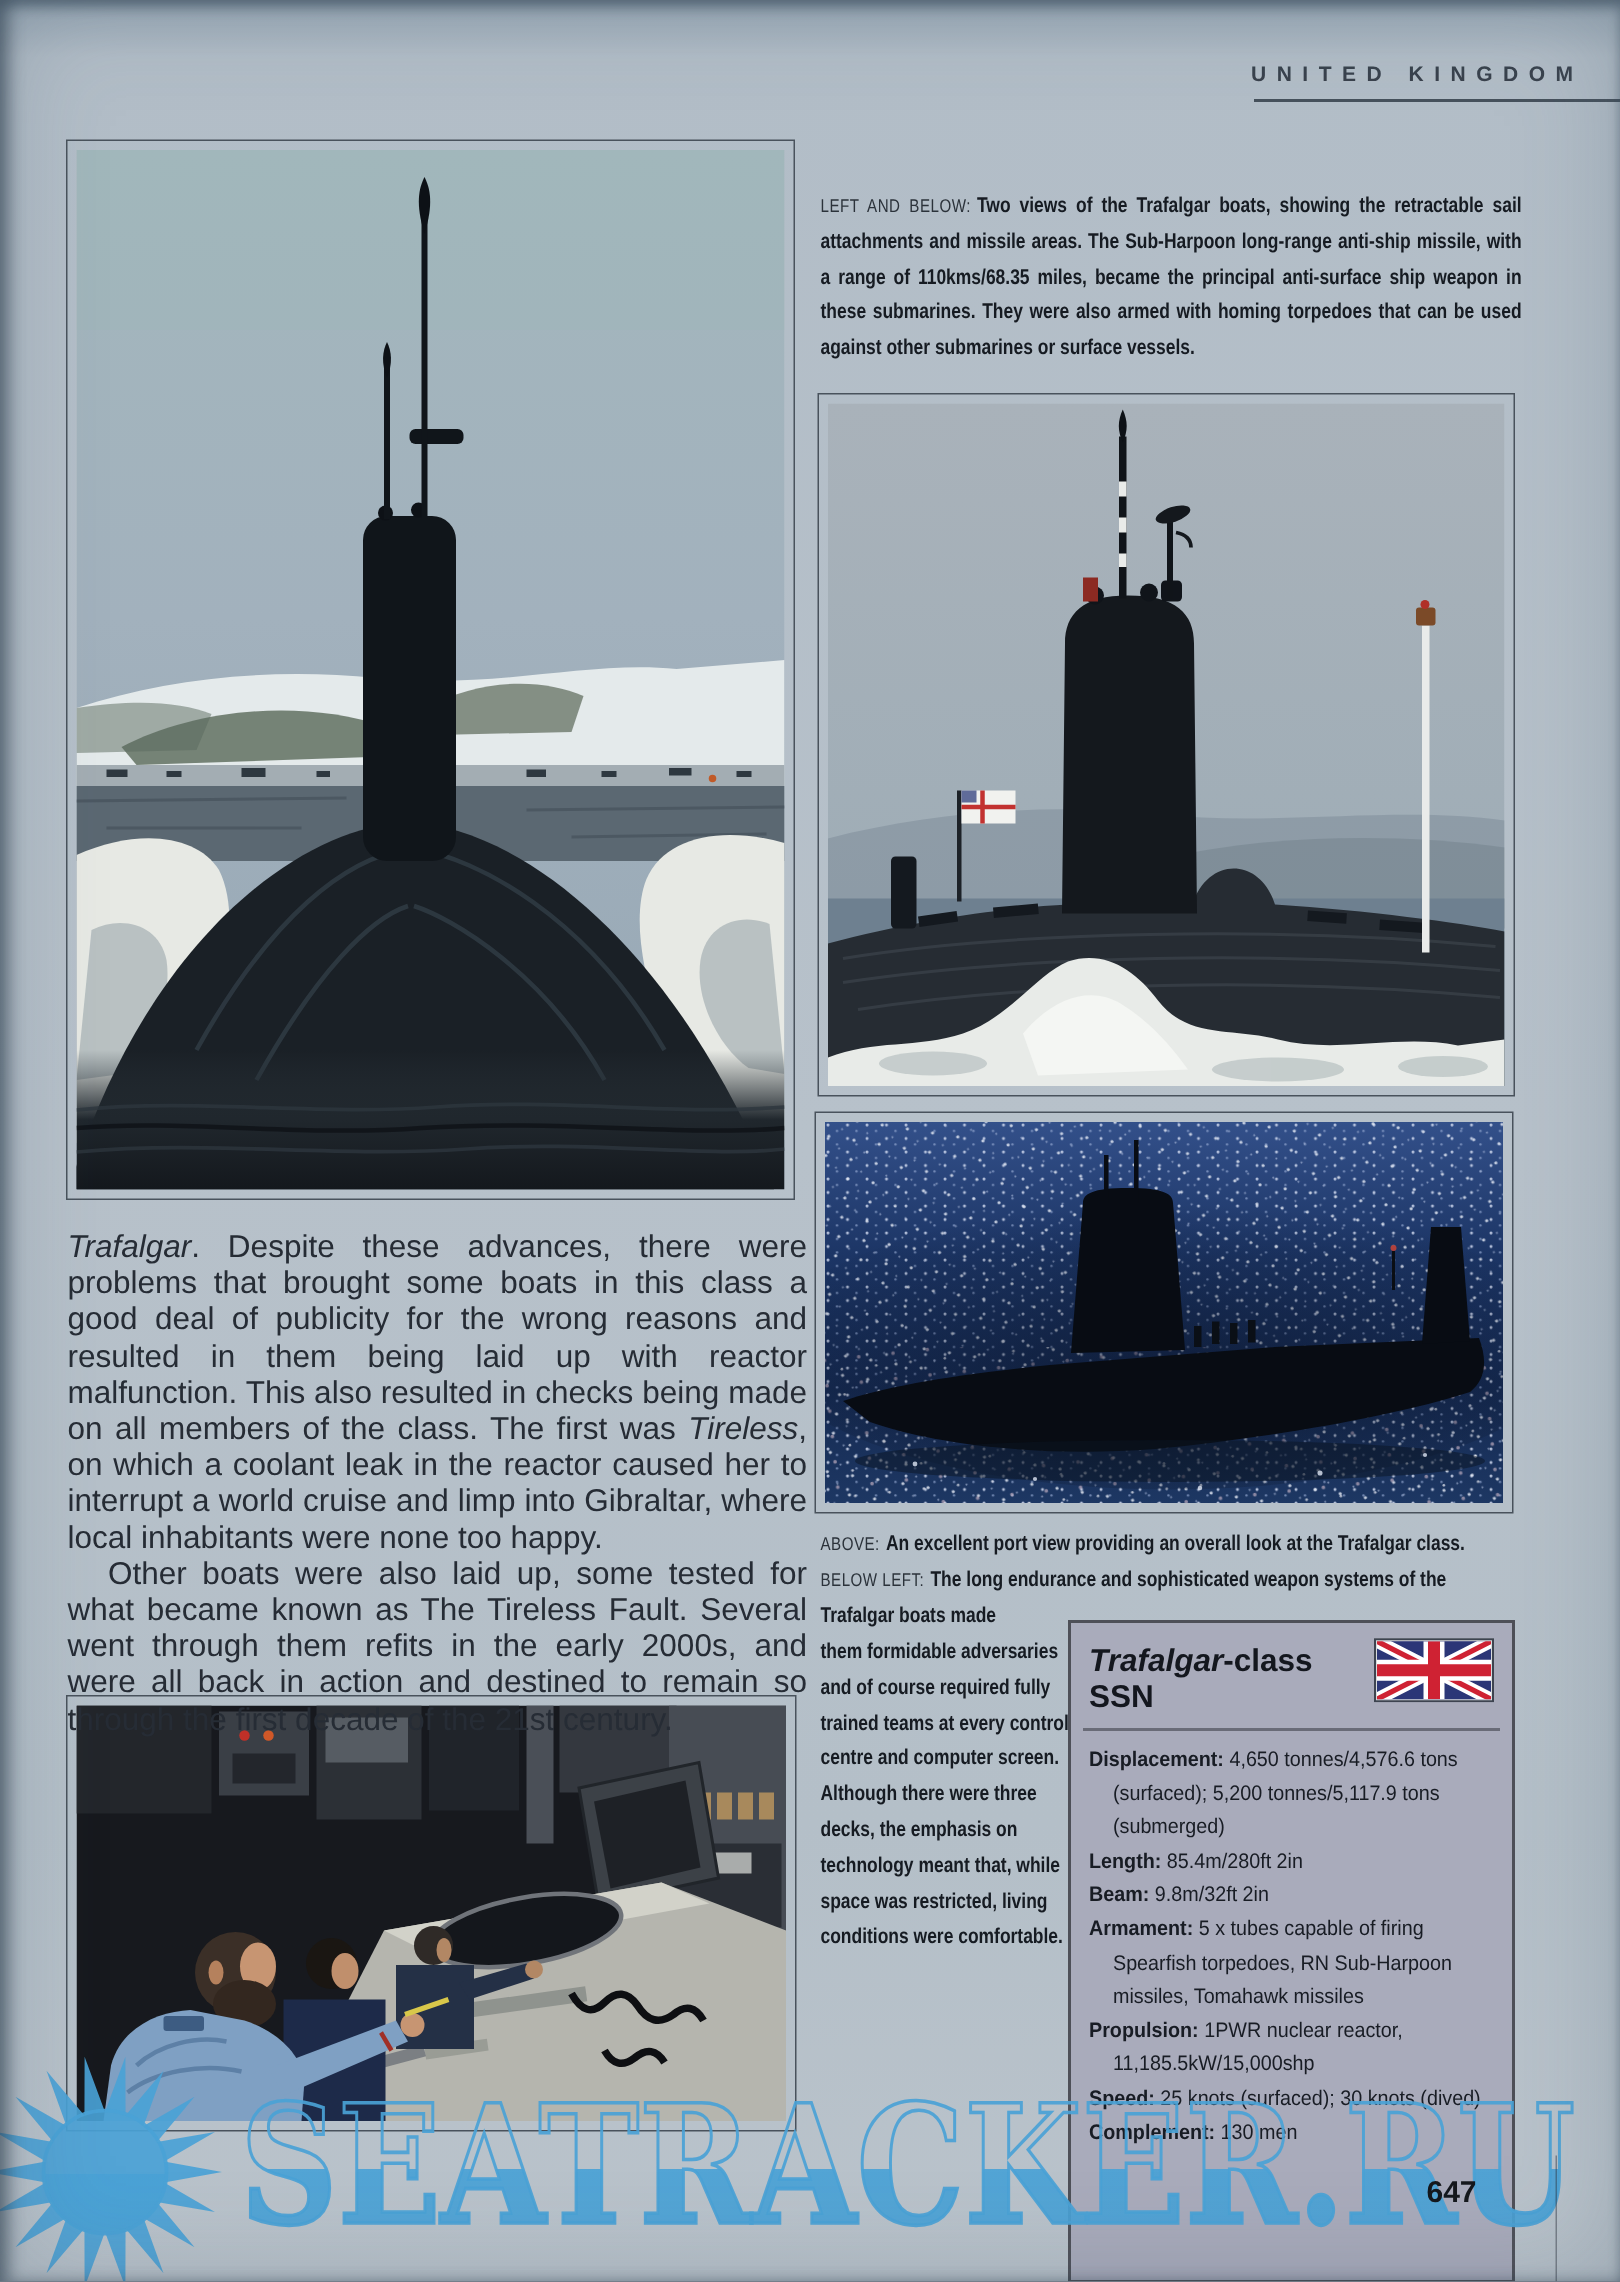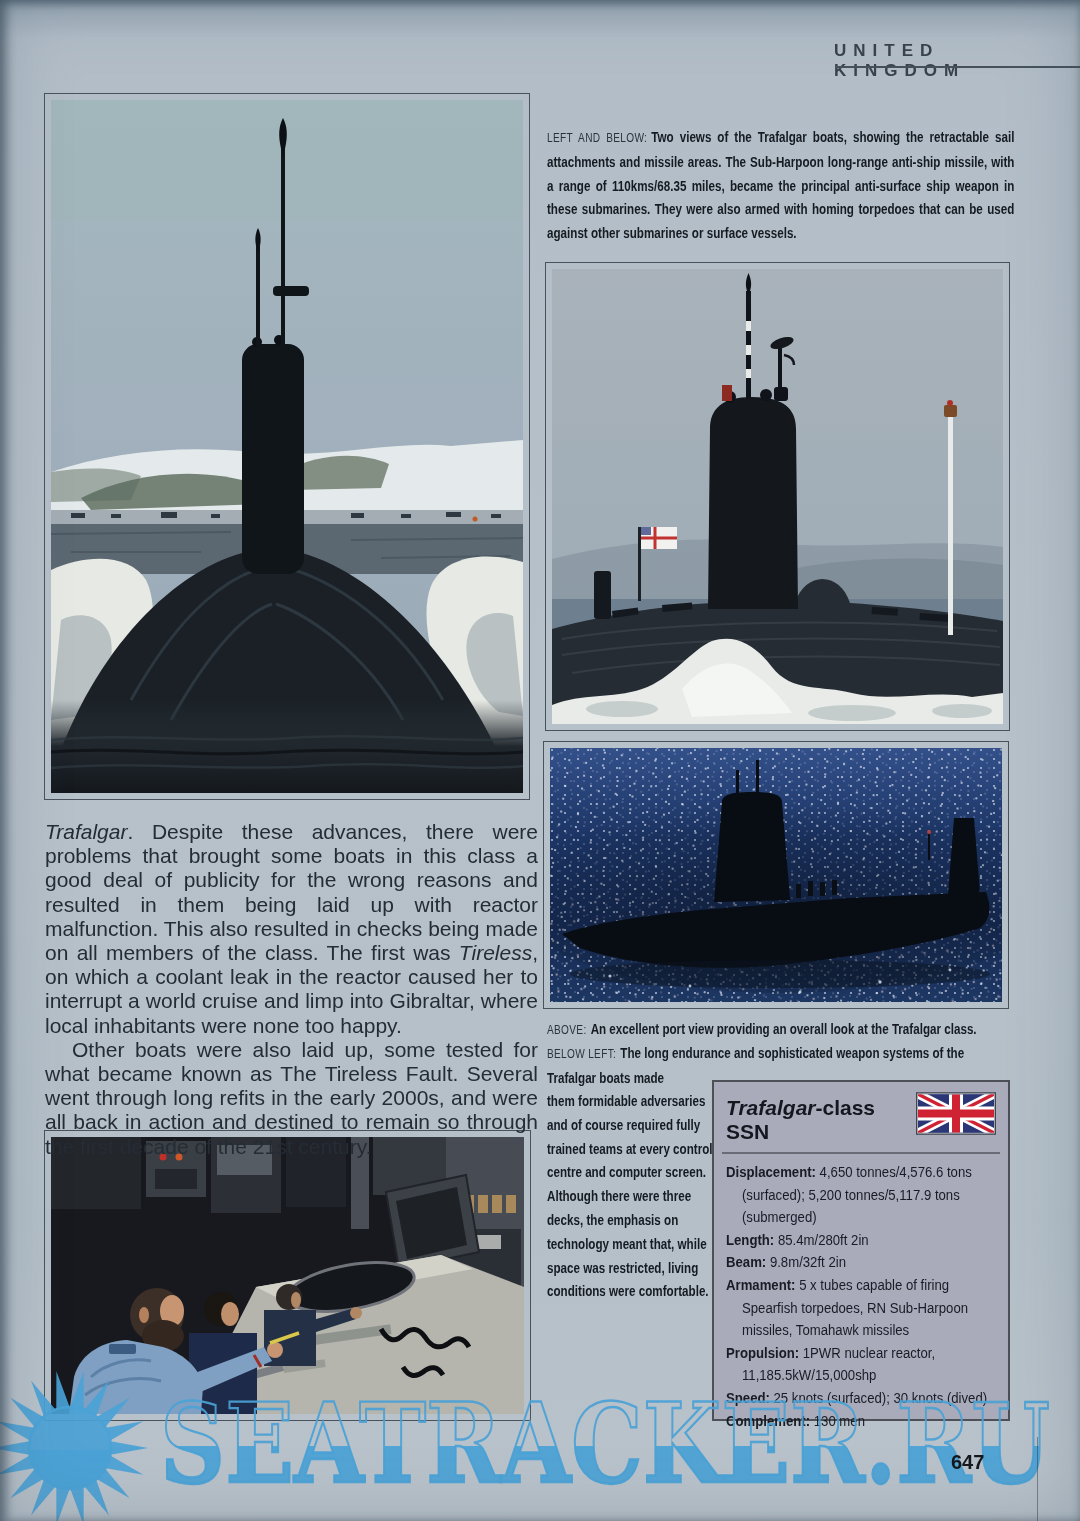--- a/index.html
+++ b/index.html
@@ -3,38 +3,38 @@
 <meta charset="utf-8">
 <style>
   html,body{margin:0;padding:0;background:#6b7682;}
   .page{position:relative;width:1080px;height:1521px;margin:0 auto;overflow:hidden;
         background:linear-gradient(180deg,#9aa9b6 0,#b2bdc7 2.5%,#b7c1ca 50%,#b4bfc8 80%,#bac3cb 100%);
         font-family:"Liberation Sans",sans-serif;}
   .page::after{content:"";position:absolute;inset:0;pointer-events:none;z-index:50;
         box-shadow:inset 0 0 70px rgba(70,90,108,.28), inset 7px 0 10px rgba(35,50,66,.45), inset 0 5px 8px rgba(55,75,92,.45);}
   .abs{position:absolute;}
   
-  .hdr{left:834px;top:41px;font-size:17px;font-weight:bold;color:#39424d;letter-spacing:7px;z-index:3;}
+  .hdr{left:834px;top:41px;font-size:14px;font-weight:bold;color:#39424d;letter-spacing:7px;z-index:3;}
   .hdr-rule{left:836px;top:66px;width:244px;height:2px;background:#46515c;z-index:3;}
   
   .photo{border:1px solid #49525c;padding:6px;z-index:2;}
   .photo svg{display:block;}
   
   .cap{font-weight:bold;color:#161b22;font-size:14.2px;line-height:23.8px;z-index:3;
        transform:scaleX(.82);transform-origin:0 0;text-align:justify;}
   .cap .lead{font-weight:normal;font-size:12.3px;letter-spacing:.4px;color:#2b323a;padding-right:5px;}
   .cap.nj{text-align:left;}
   
   .bodytxt{left:45px;top:820px;width:493px;font-size:21px;line-height:24.2px;color:#262c35;
            text-align:justify;z-index:3;}
   .bodytxt p{margin:0;}
   .bodytxt p.ind{text-indent:27px;}
   .i{font-style:italic;}
   
-  .specbox{left:712px;top:1080px;width:298px;height:341px;box-sizing:border-box;
+  .specbox{left:712px;top:1080px;width:298px;height:442px;box-sizing:border-box;
            background:#a9abbb;border:2px solid #4e5058;padding:8px 12px 6px 12px;z-index:3;}
   .spec-titlerow{display:flex;justify-content:space-between;align-items:flex-start;}
   .spec-title{font-size:21px;font-weight:bold;color:#14171e;padding-top:6px;}
   .spec-sep{border:none;border-top:2px solid #696b77;margin:8px -4px 7px -4px;}
   .spec-rows{font-size:14px;line-height:22.6px;color:#181c24;transform:scaleX(.94);
              transform-origin:0 0;width:106%;}
   .spec-row{padding-left:17px;text-indent:-17px;}
   .spec-row b{font-weight:bold;}
   .flagwrap{flex:0 0 auto;margin-top:2px;}
   
@@ -259,21 +259,21 @@
   </div>
   <div class="abs cap nj" style="left:547px;top:1042px;width:570px;">
     <span class="lead">BELOW LEFT:</span><span>The long endurance and sophisticated weapon systems of the Trafalgar boats made</span>
   </div>
   <div class="abs cap nj" style="left:547px;top:1090px;width:205px;">
     <span>them formidable adversaries and of course required fully trained teams at every control centre and computer screen. Although there were three decks, the emphasis on technology meant that, while space was restricted, living conditions were comfortable.</span>
   </div>
 
   <div class="abs bodytxt">
     <p><span class="i">Trafalgar</span><span>. Despite these advances, there were problems that brought some boats in this class a good deal of publicity for the wrong reasons and resulted in them being laid up with reactor malfunction. This also resulted in checks being made on all members of the class. The first was </span><span class="i">Tireless</span><span>, on which a coolant leak in the reactor caused her to interrupt a world cruise and limp into Gibraltar, where local inhabitants were none too happy.</span></p>
-    <p class="ind">Other boats were also laid up, some tested for what became known as The Tireless Fault. Several went through long refits in the early 2000s, and were all back in action and destined to remain so through the first decade of the 21st century.</p>
+    <p class="ind">Other boats were also laid up, some tested for what became known as The Tireless Fault. Several went through them refits in the early 2000s, and were all back in action and destined to remain so through the first decade of the 21st century.</p>
   </div>
 
   <figure class="abs photo" style="left:44px;top:1130px;width:473px;height:277px;margin:0;" role="img" aria-label="Crew members working at consoles in the submarine control room">
     <svg width="473" height="277" viewBox="0 0 473 277" preserveAspectRatio="none">
       <rect width="473" height="277" fill="#17191e"></rect>
 
       <rect x="0" y="0" width="90" height="72" fill="#23262b"></rect>
       <rect x="95" y="4" width="60" height="56" fill="#3a3f46"></rect>
       <circle cx="112" cy="20" r="3.5" fill="#c03028"></circle>
         <circle cx="128" cy="20" r="3.5" fill="#d05828"></circle>

